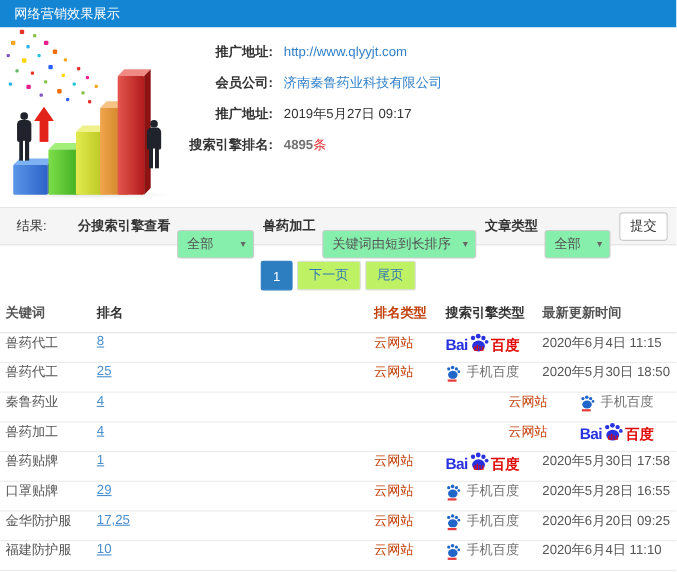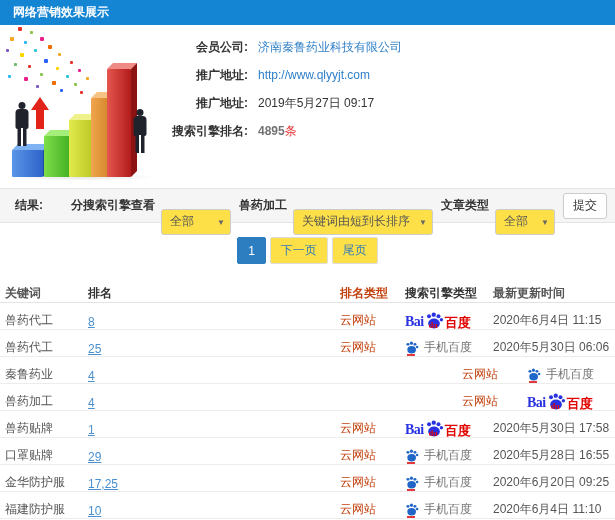--- a/index.html
+++ b/index.html
@@ -1,20 +1,20 @@
 <!DOCTYPE html>
 <html><head>
 <meta charset="utf-8">
 <style>
   * { margin:0; padding:0; box-sizing:border-box; }
   html,body { width:615px; height:520px; overflow:hidden; background:#fff;
     font-family:"Liberation Sans","DejaVu Sans",sans-serif; font-size:12px; color:#333; }
 
   
-  .titlebar { height:25px; background:#1485d3; color:#fff; font-weight:bold;
+  .titlebar { height:25px; background:#1485d3; color:#fff; font-weight:normal;
     line-height:25px; padding-left:13px; font-size:12px; }
 
   
   .topsec { position:relative; height:163px; background:#fff; }
 
   
   .illus { position:absolute; left:0; top:0; width:170px; height:158px; overflow:hidden; }
   .bar { position:absolute; }
   .bar .face { position:absolute; left:0; bottom:0; width:100%; height:100%;
     background:linear-gradient(90deg, var(--c1), var(--c2)); border-radius:1px; }
@@ -44,52 +44,52 @@
   .info-row { display:flex; align-items:center; height:28px; }
   .info-label { width:80px; text-align:right; font-weight:bold; color:#333; }
   .info-val { margin-left:10px; }
   .link { color:#2e7fc8; text-decoration:none; }
   .val-red { color:#737373; font-weight:bold; }
   .unit-red { color:#e4393c; }
 
   
   .filterbar { height:35px; background:#f5f5f5; border-top:1px solid #e4e4e4;
     border-bottom:1px solid #e4e4e4; display:flex; align-items:center; padding:0 8px 0 15px; }
-  .filterbar .result-label { font-weight:bold; }
+  .filterbar .result-label { font-weight:normal; }
   .filterbar .spacer { flex:1; }
   .f-label { font-weight:bold; margin:0 6px 0 8px; white-space:nowrap; }
-  .select { position:relative; height:26px; background:#fde047; border:1px solid #ccc;
+  .select { position:relative; height:26px; background:#86efac; border:1px solid #ccc;
     border-radius:3px; display:inline-flex; align-items:center; padding:0 18px 0 8px;
     color:#555; cursor:pointer; white-space:nowrap;margin-top:32px; }
   .select .arr { position:absolute; right:5px; top:50%; transform:translateY(-50%);
     font-size:8px; color:#666; }
   .btn-submit { height:26px; padding:0 9px; background:#fff; border:1px solid #ccc;
     border-radius:3px; color:#333; margin-left:8px; cursor:pointer; font-size:12px; }
 
   
   .pager { display:flex; justify-content:center; gap:4px; margin-top:14px; height:27px; }
   .page-btn { min-width:27px; height:27px; display:inline-flex; align-items:center;
     justify-content:center; padding:0 10px; border:1px solid #ddd; border-radius:2px;
-    background:#fde047; color:#337ab7; cursor:pointer; }
+    background:#bef264; color:#337ab7; cursor:pointer; }
   .page-btn.active { background:#2d7dc1; border-color:#2d7dc1; color:#fff; }
 
   
   .tbl { margin-top:12px; }
-  .trow { display:flex; align-items:flex-end; height:27px; border-bottom:1px solid #ececec;
+  .trow { display:flex; align-items:flex-start; height:27px; border-bottom:1px solid #ececec;
     padding-left:5px; }
   .trow.head { font-weight:bold; color:#333; border-bottom:1px solid #e3e3e3; }
   .c-kw { width:83px; color:#555; }
   .c-rank { flex:1; color:#4a8fce; }
   .trow.head .c-rank { color:#333; }
   .c-rtype { width:65px; color:#c2410c; }
   .c-engine { width:88px; display:flex; align-items:center; justify-content:flex-start; color:#333; }
   .c-time { width:122px; color:#555; }
 
   
-  .logo-baidu { display:inline-flex; align-items:flex-end; line-height:1;font-family:Liberation Serif, serif; }
+  .logo-baidu { display:inline-flex; align-items:flex-end; line-height:1; }
   .logo-baidu .bai { color:#2932e1; font-weight:bold; font-size:14px; letter-spacing:-.5px; }
   .logo-baidu .pawwrap { position:relative; width:19px; height:17px; margin:0 1px; }
   .logo-baidu .du { position:absolute; left:4px; bottom:-1px; color:#e10602;
     font-weight:bold; font-style:normal; font-size:8px; }
   .logo-baidu .bd { color:#e10602; font-weight:bold; font-size:13px; }
   .logo-mbaidu { display:inline-flex; align-items:center; gap:5px; }
   .logo-mbaidu .mpaw { position:relative; width:14px; height:13px; }
   .logo-mbaidu .mpaw .bar-r { position:absolute; left:2px; bottom:-2px; width:8px; height:2px; background:#e4393c; }
   .logo-mbaidu .mtxt { color:#737373; }
 </style>
@@ -166,26 +166,26 @@
         <span class="dot" style="left: 78px; top: 44px; width: 3px; height: 3px; background: rgb(233, 30, 140);"></span>
         <span class="dot" style="left: 60px; top: 64px; width: 3px; height: 3px; background: rgb(41, 98, 255);"></span>
         <span class="dot" style="left: 74px; top: 58px; width: 3px; height: 3px; background: rgb(139, 195, 74);"></span>
         <span class="dot" style="left: 86px; top: 52px; width: 3px; height: 3px; background: rgb(245, 166, 35);"></span>
         <span class="dot" style="left: 80px; top: 66px; width: 3px; height: 3px; background: rgb(230, 51, 42);"></span>
       </div>
   </div>
 
   <div class="info">
     <div class="info-row">
+      <span class="info-label">推广地址:</span>
+      <a class="info-val link" href="#">http://www.qlyyjt.com</a>
+    </div>
+    <div class="info-row">
       <span class="info-label">会员公司:</span>
       <a class="info-val link" href="#">济南秦鲁药业科技有限公司</a>
-    </div>
-    <div class="info-row">
-      <span class="info-label">推广地址:</span>
-      <a class="info-val link" href="#">http://www.qlyyjt.com</a>
     </div>
     <div class="info-row">
       <span class="info-label">推广地址:</span>
       <span class="info-val">2019年5月27日 09:17</span>
     </div>
     <div class="info-row">
       <span class="info-label">搜索引擎排名:</span>
       <span class="info-val">
         <span class="val-red">4895</span><span class="unit-red">条</span>
       </span>
@@ -266,21 +266,21 @@
             <circle cx="9.2" cy="2.8" r="2.3" fill="#2066c9"></circle>
             <circle cx="14.2" cy="4.5" r="2.1" fill="#2066c9"></circle>
             <circle cx="17.3" cy="8.2" r="1.8" fill="#2066c9"></circle>
             <ellipse cx="9.5" cy="12.2" rx="6.2" ry="5.2" fill="#2066c9"></ellipse>
           </svg>
           <span class="bar-r"></span>
         </span>
         <span class="mtxt">手机百度</span>
       </span>
     </span>
-    <span class="c-time time">2020年5月30日 06:06</span>
+    <span class="c-time time">2020年5月30日 18:50</span>
   </div>
 
   <div class="trow">
     <span class="c-kw kw">秦鲁药业</span>
     <a class="c-rank rank" href="#">4</a>
     <span class="c-rtype rtype">云网站</span>
     <span class="c-engine">
 
       <span class="logo-mbaidu">
         <span class="mpaw">

